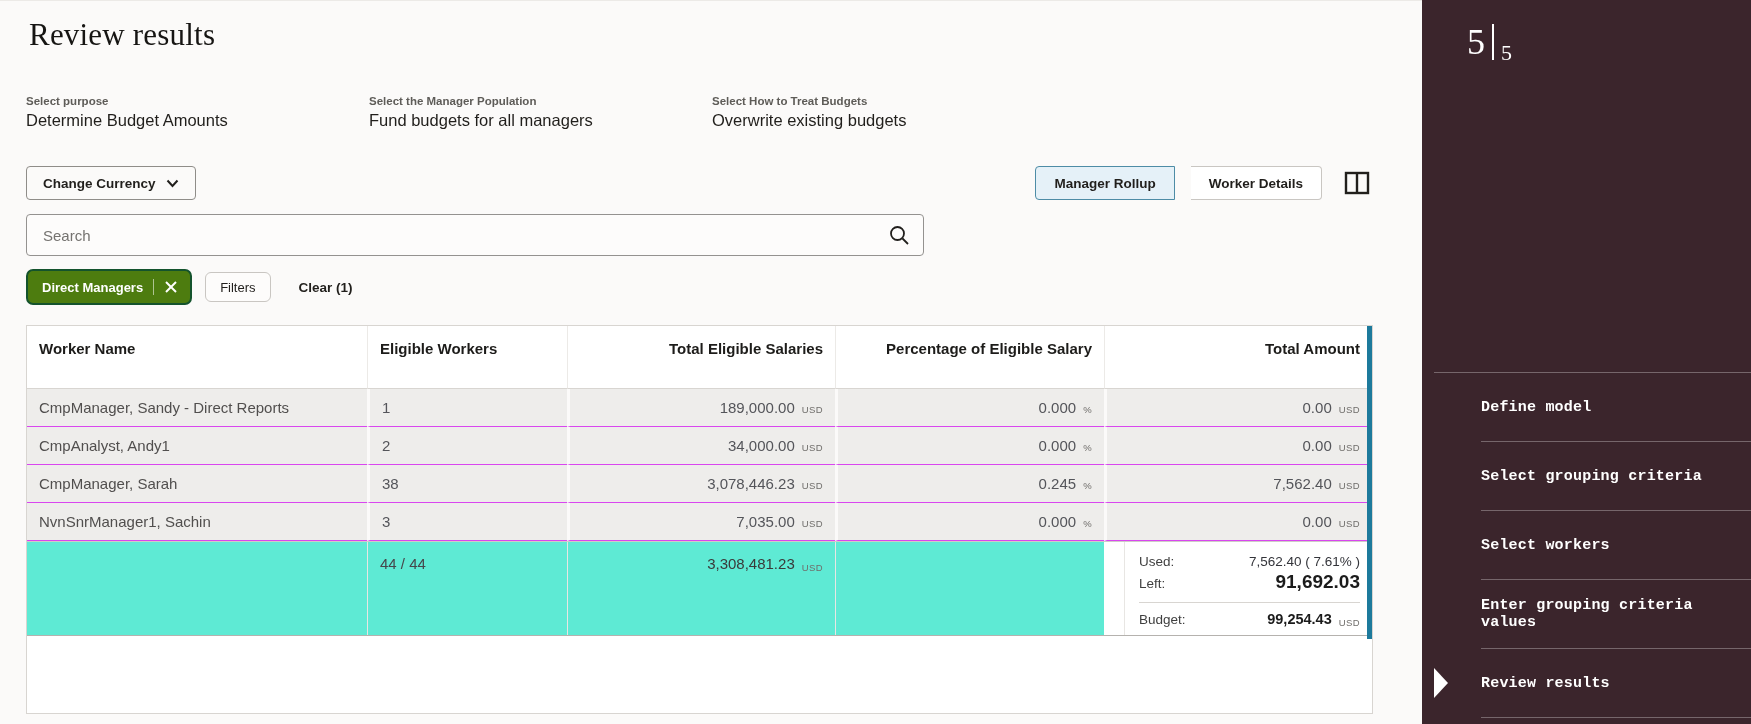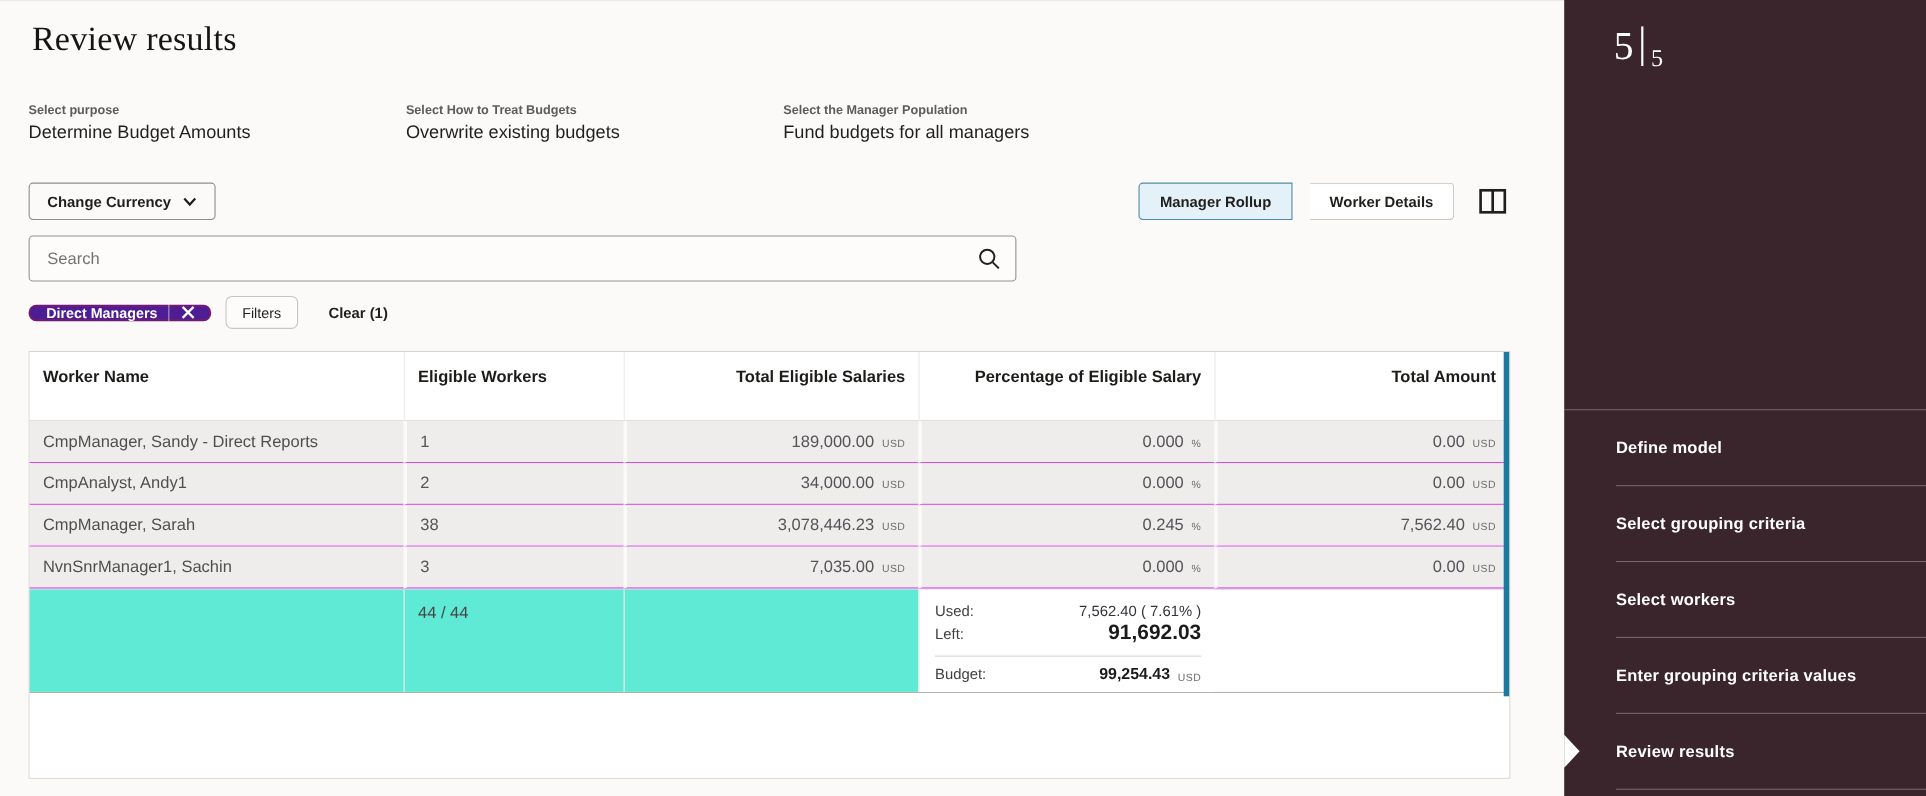--- a/index.html
+++ b/index.html
@@ -50,22 +50,22 @@
     width:898px; height:42px; border:1px solid #949290; border-radius:4px;
     background:#fdfcfb; padding:0 46px 0 16px; font-size:15px; color:#211f1c;
     font-family:"Liberation Sans", sans-serif;
   }
   .search-input::placeholder { color:#757370; }
   .search-icon { position:absolute; right:14px; top:10px; }
 
   
   .filter-row { display:flex; align-items:center; margin:13px 0 0 26px; }
   .chip {
-    display:inline-flex; align-items:center; height:15px; padding:0 12px 0 14px;
-    background:#4c1d95; border:2px solid #701a75; border-radius:7px;
+    display:inline-flex; align-items:center; height:36px; padding:0 12px 0 14px;
+    background:#4d7c0f; border:2px solid #14532d; border-radius:7px;
     color:#fff; font-size:13px; font-weight:700; cursor:pointer;
   }
   .chip .chip-sep { width:1px; height:16px; background:rgba(255,255,255,.55); margin:0 10px; }
   .filters-btn {
     margin-left:13px; height:30px; padding:0 14px; background:#fdfcfb;
     border:1px solid #c9c6c2; border-radius:6px; font-size:13px; color:#211f1c; cursor:pointer;
     font-family:"Liberation Sans", sans-serif;
   }
   .clear-btn { margin-left:28px; background:none; border:none; font-size:13.5px; font-weight:700; color:#211f1c; cursor:pointer; font-family:"Liberation Sans", sans-serif; }
 
@@ -90,36 +90,36 @@
   .td + .td { border-left:3px solid #fbfaf9; }
   .td.right { justify-content:flex-end; }
   .td .name { color:#514f4e; }
   .unit { font-size:9.5px; color:#6f6d6a; margin-left:7px; letter-spacing:.4px; position:relative; top:2px; }
 
   
   .totals-row { display:grid; grid-template-columns:340px 200px 268px 269px 1fr; border-top:1px solid #cfccc8; border-bottom:1px solid #b5b2ae; }
   .tot-cell { background:#5eead4; padding:13px 12px; font-size:15px; color:#46474b; }
   .tot-cell + .tot-cell { border-left:1px solid #e8e6e3; }
   .tot-cell.right { text-align:right; color:#3a3a3a; }
-  .summary-cell { background:#fff; border-left:1px solid #e8e6e3; padding:12px 12px 8px 14px; }
+  .summary-cell { background:#fff; border-left:1px solid #e8e6e3; padding:12px 12px 8px 14px;margin-left:20px; }
   .sum-line { display:flex; justify-content:space-between; align-items:baseline; font-size:13.5px; color:#3f3f3f; }
   .sum-line .sum-val { color:#33343a; }
   .sum-line.left-line { margin-top:2px; }
   .sum-line .big-val { font-size:19px; font-weight:700; color:#1b1b1b; }
   .sum-divider { border:none; border-top:1px solid #d8d5d1; margin:9px 0 8px 0; }
   .sum-line .bold-val { font-weight:700; font-size:14.5px; color:#1b1b1b; }
   .table-footer { height:77px; background:#fff; }
 
   
   .sidebar { width:329px; height:724px; background:#3b252c; position:relative; flex:0 0 329px; }
   .step-count { margin:22px 0 0 45px; color:#fff; display:flex; align-items:flex-start; font-family:"Liberation Serif", serif; }
   .step-count .cur { font-size:36px; line-height:40px; }
   .step-count .bar { width:2px; height:36px; background:#fff; margin:2px 7px 0 7px; }
   .step-count .tot { font-size:22px; margin-top:18px; }
-  .steps { position:absolute; top:372px; left:0; right:0; border-top:1px solid rgba(255,255,255,.3); }
+  .steps { position:absolute; top:372px; left:12px; right:0; border-top:1px solid rgba(255,255,255,.3);font-family:Liberation Mono, monospace; }
   .step-item { position:relative; height:68px; display:flex; align-items:center; padding-left:47px; cursor:pointer; }
   .step-item .step-label { color:#fff; font-size:15px; font-weight:700; letter-spacing:.2px; }
   .step-divider { height:1px; background:rgba(255,255,255,.3); margin-left:47px; }
   .step-item .current-arrow {
     position:absolute; left:0; top:50%; transform:translateY(-50%);
     width:0; height:0; border-top:15px solid transparent; border-bottom:15px solid transparent;
     border-left:14px solid #fff;
   }
 </style>
 </head>
@@ -127,26 +127,26 @@
 
 <div class="main">
   <h1 class="page-title">Review results</h1>
 
   <div class="fields-row">
     <div class="field">
       <div class="flabel">Select purpose</div>
       <div class="fvalue">Determine Budget Amounts</div>
     </div>
     <div class="field">
+      <div class="flabel">Select the Manager Population</div>
+      <div class="fvalue">Fund budgets for all managers</div>
+    </div>
+    <div class="field">
       <div class="flabel">Select How to Treat Budgets</div>
       <div class="fvalue">Overwrite existing budgets</div>
-    </div>
-    <div class="field">
-      <div class="flabel">Select the Manager Population</div>
-      <div class="fvalue">Fund budgets for all managers</div>
     </div>
   </div>
 
   <div class="toolbar">
     <button class="btn-outline">
       <span>Change Currency</span>
       <span style="display:flex;">
         <svg width="13" height="9" viewBox="0 0 13 9">
             <polyline points="1.5,1.5 6.5,7 11.5,1.5" fill="none" stroke="#211f1c" stroke-width="2"></polyline>
           </svg>
@@ -275,20 +275,21 @@
         </div>
       <div class="td right">
           <span>0.00</span>
           <span class="unit">USD</span>
         </div>
     </div>
 
     <div class="totals-row">
       <div class="tot-cell"></div>
       <div class="tot-cell">44 / 44</div>
+      <div class="tot-cell right"><span>3,308,481.23</span><span class="unit">USD</span></div>
       <div class="tot-cell"></div>
       <div class="summary-cell">
         <div class="sum-line">
           <span>Used:</span>
           <span class="sum-val">7,562.40 ( 7.61% )</span>
         </div>
         <div class="sum-line left-line">
           <span>Left:</span>
           <span class="big-val">91,692.03</span>
         </div>

